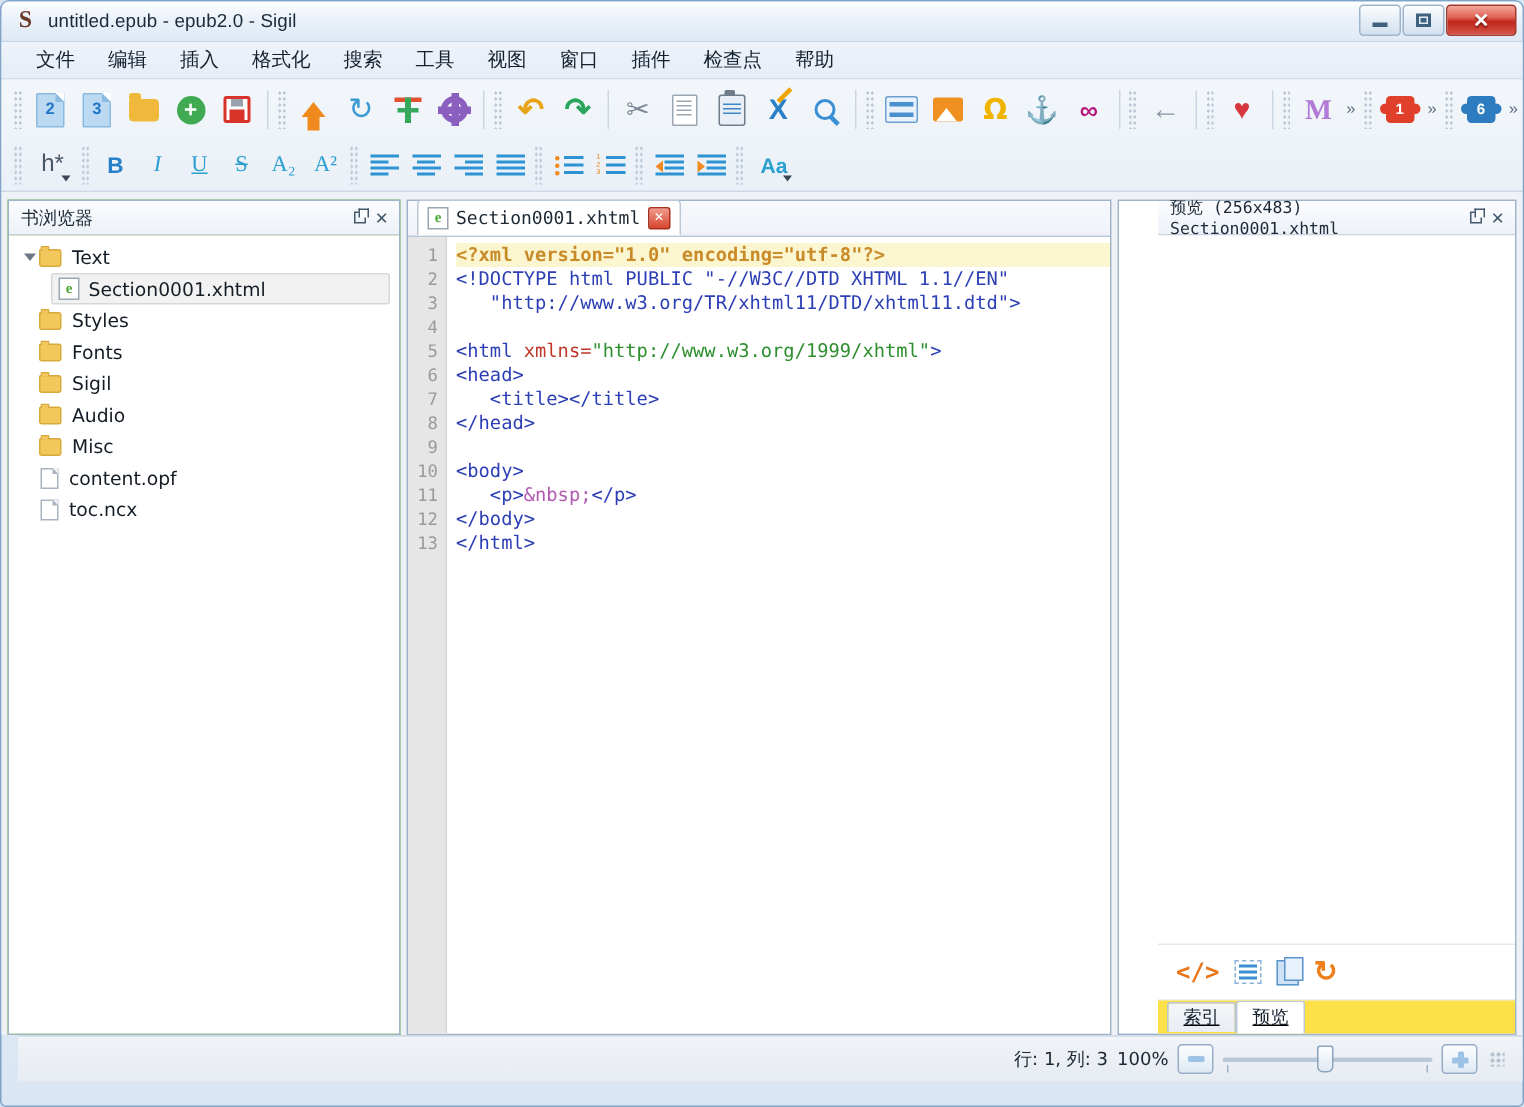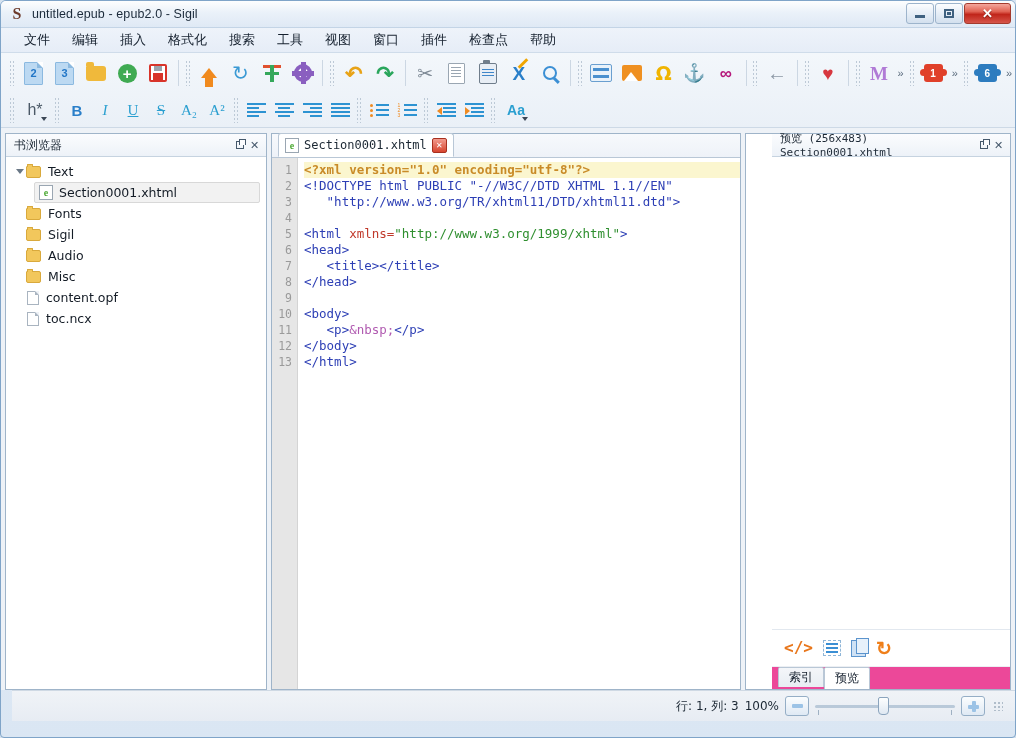--- a/index.html
+++ b/index.html
@@ -192,21 +192,21 @@
   .t-str{color:#2f8f2f;}
   .t-tag{color:#2d3fb5;}
   .t-txt{color:#111;}
   .t-ent{color:#b15bb1;}
   .t-dt{color:#2d3fb5;}
 
   
   .preview{width:266px;display:flex;flex-direction:column;border:1px solid #9fb4c9;background:#fff;box-sizing:border-box;padding-left:26px;}
   .pv-body{flex:1;background:#fff;}
   .pv-toolbar{height:36px;display:flex;align-items:center;gap:10px;padding-left:12px;border-top:1px solid #e2e8ef;background:#fff;}
-  .pv-tabs{height:22px;display:flex;align-items:flex-start;padding-left:6px;background:#ec4899;border-top:1px solid #eceff3;}
+  .pv-tabs{height:22px;display:flex;align-items:center;padding-left:6px;background:#fde047;border-top:1px solid #eceff3;text-decoration:underline;}
   .pv-tab{height:19px;padding:0 10px;display:flex;align-items:center;font-size:12px;color:#15202e;
     border:1px solid #b9c7d6;border-bottom:0;border-radius:2px 2px 0 0;background:linear-gradient(180deg,#f4f6f9,#e8edf3);
     font-family:"DejaVu Sans","Liberation Sans",sans-serif;}
   .pv-tab.active{background:#fff;height:21px;}
   .codeico{font-size:16px;color:#e8761b;font-weight:bold;font-family:"DejaVu Sans Mono",monospace;line-height:1;}
   .idxico{width:18px;height:16px;border:1px dashed #8fb6d8;position:relative;box-sizing:border-box;background:#fff;}
   .idxico i{position:absolute;left:2px;right:2px;height:2px;background:#3b8fd4;}
   .copydoc{width:15px;height:17px;background:#cfe2f5;border:1px solid #5b94cd;position:relative;box-sizing:border-box;}
   .copydoc:before{content:"";position:absolute;top:-3px;left:4px;width:13px;height:16px;background:#e7f1fb;border:1px solid #5b94cd;box-sizing:border-box;}
   .refresh{font-size:19px;color:#ef7f1a;line-height:1;font-weight:bold;}
@@ -533,20 +533,24 @@
             </span>
           <span class="nfolder"></span>
           <span>Text</span>
         </div>
         <div class="node sel">
           <span class="ehtml">e</span>
           <span>Section0001.xhtml</span>
         </div>
         <div class="node" style="padding-left:20px">
           <span class="nfolder"></span>
+          <span>Styles</span>
+        </div>
+        <div class="node" style="padding-left:20px">
+          <span class="nfolder"></span>
           <span>Fonts</span>
         </div>
         <div class="node" style="padding-left:20px">
           <span class="nfolder"></span>
           <span>Sigil</span>
         </div>
         <div class="node" style="padding-left:20px">
           <span class="nfolder"></span>
           <span>Audio</span>
         </div>

